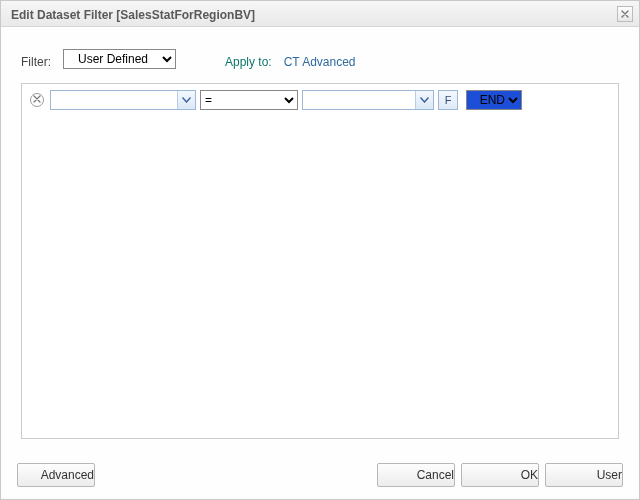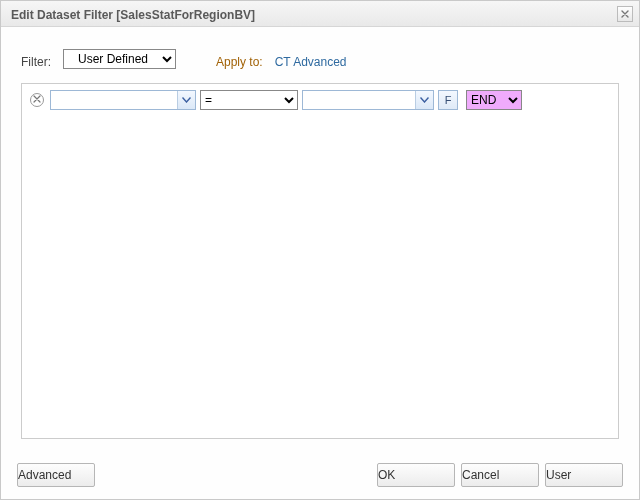--- a/index.html
+++ b/index.html
@@ -54,22 +54,22 @@
   .topbar {
     display: flex;
     align-items: flex-end;
     gap: 12px;
     margin-bottom: 14px;
   }
   .lbl {
     color: #444;
   }
   .apply-label {
-    color: #a16207;
-    margin-left: 28px;
+    color: #0f766e;
+    margin-left: 37px;
   }
   .apply-link {
     color: #2f6aa0;
     cursor: pointer;
   }
   select.native, select.inline-dd {
     font-family: inherit;
     font-size: 12px;
     border: 1px solid #888;
     background: #fff;
@@ -148,38 +148,39 @@
     cursor: pointer;
     color: #374f75;
     font-size: 11px;
   }
   select.logic-dd {
     width: 56px;
     border: 1px solid #888;
     height: 20px;
     font-family: inherit;
     font-size: 12px;
-    background: #f0abfc;
+    background: #1d4ed8;
     margin-left: 4px;
+    text-align: right;
   }
   .footer {
     display: flex;
     align-items: center;
     justify-content: space-between;
     padding: 12px 16px 12px 16px;
     border-top: 0px solid transparent;
   }
   .btn {
     min-width: 78px;
     height: 24px;
     border: 1px solid #b6b6b6;
     background: linear-gradient(#fdfdfd,#ececec);
     display: inline-flex;
     align-items: center;
-    justify-content: flex-start;
+    justify-content: flex-end;
     cursor: pointer;
     border-radius: 2px;
     margin-left: 6px;
     color: #333;
     font-size: 12px;
   }
   .footer-left .btn { margin-left: 0; }
   .footer-right { display: flex; }
 </style>
 </head>
@@ -253,23 +254,23 @@
   </div>
 
   <div class="footer">
     <div class="footer-left">
       <div class="btn">
         <span>Advanced</span>
       </div>
     </div>
     <div class="footer-right">
       <div class="btn">
+        <span>Cancel</span>
+      </div>
+      <div class="btn">
         <span>OK</span>
-      </div>
-      <div class="btn">
-        <span>Cancel</span>
       </div>
       <div class="btn">
         <span>User</span>
       </div>
     </div>
   </div>
 </div>
 
 </body></html>

